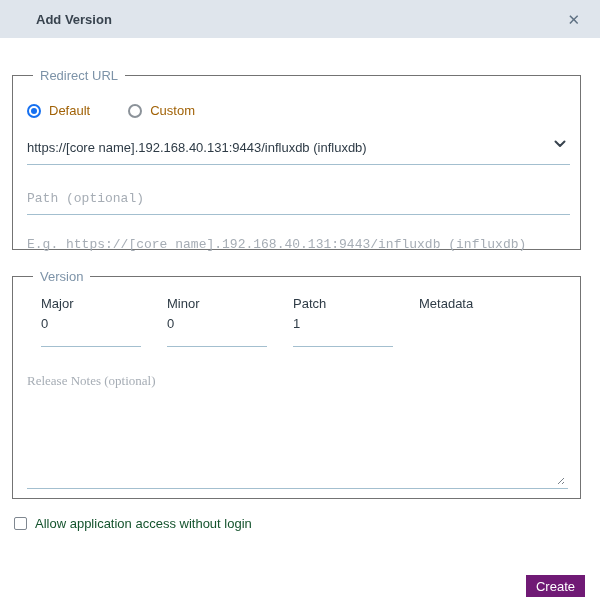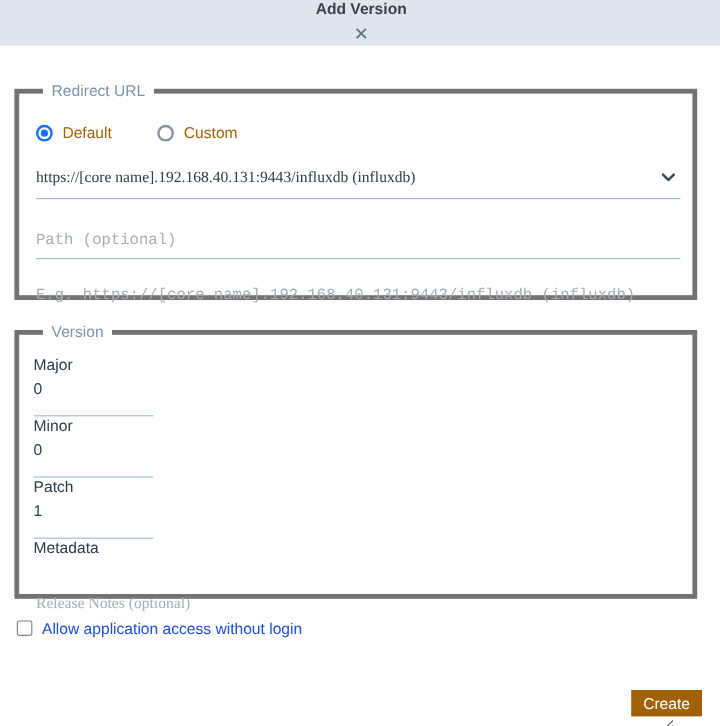--- a/index.html
+++ b/index.html
@@ -13,34 +13,33 @@
     position: relative;
   }
 
   
   .dialog-header {
     height: 38px;
     background: #dfe5ec;
     display: flex;
     align-items: center;
     justify-content: space-between;
-    padding: 0 18px 0 20px;
-    flex-direction: column;
+    padding: 0 18px 0 36px;
   }
   .dialog-title { font-weight: 700; font-size: 13px; color: #38434e; }
   .close-btn {
     background: none; border: none; cursor: pointer;
     font-size: 15px; line-height: 1; color: #5f7183;
     font-family: "Liberation Sans", sans-serif;
     padding: 2px;
   }
 
   
   fieldset {
-    border: 4px solid #737373;
+    border: 1px solid #737373;
     margin: 0 19px 0 12px;
     padding: 10px 10px 12px 12px;
   }
   fieldset legend {
     color: #7d93a8;
     font-size: 13px;
     padding: 0 7px;
     margin-left: 8px;
   }
   .fs-redirect { margin-top: 30px; height: 182px; }
@@ -59,24 +58,23 @@
     content: ""; position: absolute; left: 2px; top: 2px;
     width: 6px; height: 6px; border-radius: 50%; background: #1670f0;
   }
   .radio-circle.unchecked { border: 2px solid #8b9299; }
   .radio-label { color: #a16207; }
 
   
   .select-box {
     margin: 22px 0 0 2px;
     border-bottom: 1px solid #a3bfcf;
-    display: flex; align-items: center; justify-content: space-between;
+    display: flex; align-items: flex-start; justify-content: space-between;
     padding: 0 4px 9px 0;
     cursor: pointer;
-    font-family: Liberation Serif, serif;
   }
   .select-value { color: #2e3b46; }
   .chevron-svg { display: block; }
 
   
   .line-input {
     display: block;
     width: calc(100% - 2px);
     margin: 26px 0 0 2px;
     border: none;
@@ -85,21 +83,21 @@
     font-family: Liberation Mono, monospace;
     font-size: 13px;
     color: #2e3b46;
     background: transparent;
     outline: none;
   }
   .line-input::placeholder { color: #a6adb5; opacity: 1; }
   .hint-text { color: #a6adb5; margin: 22px 0 0 2px; font-family: Liberation Mono, monospace; }
 
   
-  .version-grid { display: flex; margin: 2px 0 0 0; flex-direction: column; }
+  .version-grid { display: flex; margin: 2px 0 0 16px; }
   .version-field { width: 100px; margin-right: 26px; }
   .vf-label { color: #2e3b46; margin-bottom: 5px; }
   .vf-input {
     width: 100px; border: none; border-bottom: 1px solid #a3bfcf;
     font-family: "Liberation Sans", sans-serif; font-size: 13px;
     color: #2e3b46; padding: 0 0 15px 0; background: transparent; outline: none;
   }
   .vf-input.dark-underline { border-bottom: 2px solid #44576b; padding-bottom: 14px; }
 
   
@@ -122,27 +120,27 @@
     );
     clip-path: polygon(100% 0, 0 100%, 100% 100%);
   }
 
   
   .checkbox-row { display: flex; align-items: center; margin: 17px 0 0 14px; cursor: pointer; }
   .checkbox-box {
     width: 13px; height: 13px; border: 1px solid #7f8790; border-radius: 2px;
     background: #fff; margin-right: 8px; flex: 0 0 auto;
   }
-  .checkbox-label { color: #1d4ed8; text-align: right; }
+  .checkbox-label { color: #14532d; text-align: right; }
 
   
   .dialog-footer { position: absolute; right: 15px; bottom: 8px; }
   .create-btn {
     min-width: 54px; height: 22px;
-    background: #a16207; color: #ffffff;
+    background: #701a75; color: #ffffff;
     border: none; font-family: "Liberation Sans", sans-serif;
     font-size: 13px; padding: 0 10px; cursor: pointer;
   }
 </style>
 </head>
 <body>
 
 <div class="dialog-header">
   <span class="dialog-title">Add Version</span>
   <button class="close-btn">✕</button>

